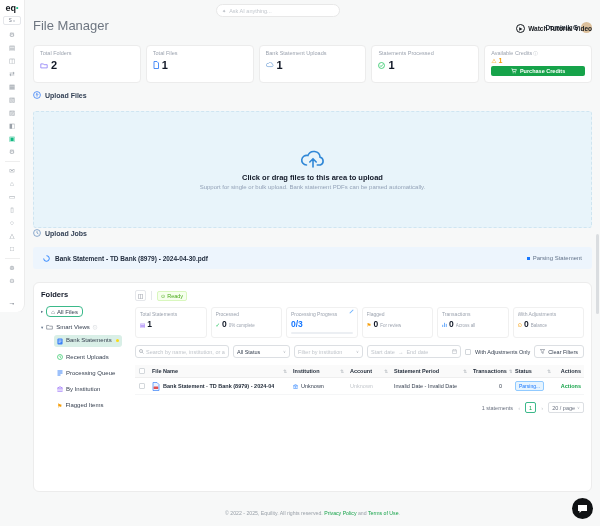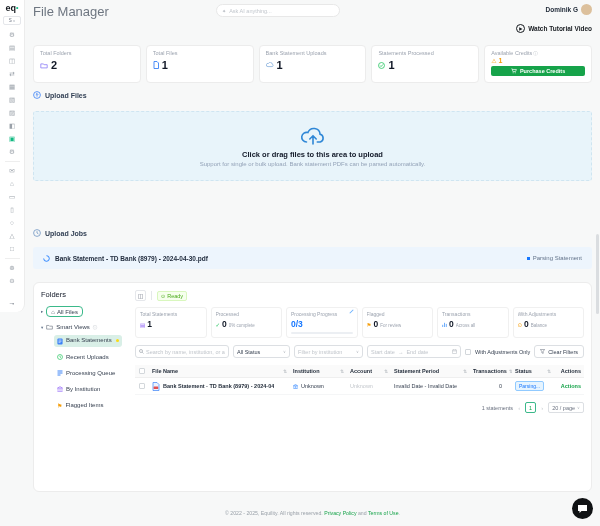--- a/index.html
+++ b/index.html
@@ -13,21 +13,21 @@
   .ws{margin-top:3px;width:18px;height:9px;border:1px solid #e5e7eb;border-radius:2px;font-size:4.5px;color:#6b7280;display:flex;align-items:center;justify-content:center;gap:1px;background:#fff}
   .ws .chev{font-size:3.5px;color:#9ca3af}
   .navcol{margin-top:5px;display:flex;flex-direction:column;align-items:center}
   .nic{width:11px;height:9px;margin-bottom:4px;font-size:6.5px;line-height:9px;text-align:center;color:#9aa1a9;cursor:pointer}
   .nic.active{color:#10b981}
   .nsep{width:15px;border-top:1px solid #eee;margin:1px 0 4px}
   .collapse{margin-top:auto;margin-bottom:6px;font-size:7px;color:#374151}
 
   
   main{position:absolute;left:25px;top:0;right:0;bottom:0}
-  .hrow{position:absolute;left:8px;right:8px;top:4px;height:20px;display:flex;align-items:flex-start}
+  .hrow{position:absolute;left:8px;right:8px;top:13px;height:20px;display:flex;align-items:flex-end}
   .pgtitle{font-size:13px;color:#6e7681;font-weight:500}
   .aisearch{position:absolute;left:44%;transform:translateX(-50%);top:4px;width:124px;height:13px;border:1px solid #e8e8e8;border-radius:7px;background:#fff;display:flex;align-items:center;padding:0 5px;gap:3px}
   .aisearch .spark{font-size:5px;color:#b7bcc3}
   .aisearch input{border:0;outline:0;width:100%;font-size:5.5px;font-family:inherit;color:#374151;background:transparent}
   .aisearch input::placeholder{color:#c2c7cd}
   .userbox{margin-left:auto;display:flex;align-items:center;gap:3px}
   .uname{font-size:6.5px;font-weight:bold;color:#1f2937}
   .avatar{width:11px;height:11px;border-radius:50%;background:#dcc09c}
   .tut{position:absolute;right:8px;top:24px;display:flex;align-items:center;gap:3px;font-size:6.5px;font-weight:bold;color:#15191e}
   .playic{width:9px;height:9px;border:1px solid #15191e;border-radius:50%;font-size:4px;display:flex;align-items:center;justify-content:center;color:#15191e}
@@ -39,34 +39,34 @@
   .sval{margin-top:3px;display:flex;align-items:center;gap:3px}
   .sval b{font-size:11px;color:#111827}
   .cval{margin-top:1px;display:flex;align-items:center;gap:2px;color:#f59e0b}
   .cval .warn{font-size:6px}
   .cval b{font-size:7px;color:#f59e0b}
   .pbtn{margin-top:2px;width:100%;height:10px;background:#16a34a;color:#fff;border:0;border-radius:2px;font-size:5.5px;font-weight:bold;display:flex;align-items:center;justify-content:center;gap:3px;font-family:inherit;cursor:pointer}
   .infoic{font-size:4.5px;color:#b7bcc3}
 
   
   .sechead{position:absolute;left:8px;display:flex;align-items:center;gap:4px;font-size:7px;font-weight:bold;color:#334155}
-  .dropzone{position:absolute;left:8px;right:8px;top:111px;height:70px;background:#e8f4fa;border:1px dashed #cfe5f1;border-radius:3px;display:flex;flex-direction:column;align-items:center;justify-content:center;text-align:center;cursor:pointer}
+  .dropzone{position:absolute;left:8px;right:8px;top:111px;height:117px;background:#e8f4fa;border:1px dashed #cfe5f1;border-radius:3px;display:flex;flex-direction:column;align-items:center;justify-content:center;text-align:center;cursor:pointer}
   .dz-title{font-size:7.5px;font-weight:bold;color:#111827;margin-top:5px}
   .dz-sub{font-size:6px;color:#94a3b8;margin-top:2px}
 
   
   .jobrow{position:absolute;left:8px;right:8px;top:247px;height:22px;background:#edf5fd;border-radius:3px;display:flex;align-items:center;padding:0 10px}
   .jobfile{font-size:6.5px;font-weight:bold;color:#1e293b;margin-left:5px}
   .jobstatus{margin-left:auto;display:flex;align-items:center;gap:3px;font-size:6px;color:#64748b}
   .jobdot{width:3px;height:3px;background:#1677ff}
 
   
   .fcard{position:absolute;left:8px;right:8px;top:282px;height:210px;background:#fff;border:1px solid #ececec;border-radius:6px;padding:7px;display:flex}
   .tree{width:88px;flex:none}
-  .tree-title{font-size:7.5px;font-weight:normal;color:#111827}
+  .tree-title{font-size:7.5px;font-weight:bold;color:#111827}
   .trow{display:flex;align-items:center;gap:3px;margin-top:7px;font-size:6px;color:#374151;cursor:pointer}
   .caret{font-size:4.5px;color:#64748b}
   .pill{border:1px solid #3bb98a;border-radius:4px;padding:1.5px 4px;display:flex;align-items:center;gap:2px;background:#fff}
   .homeic{font-size:6px;color:#4b5563}
   .kids{margin-left:13px;margin-top:2px}
   .kid{display:flex;align-items:flex-start;gap:3px;margin-top:5px;font-size:6px;color:#374151;line-height:1.2;position:relative;padding:2px 3px;border-radius:3px;max-width:68px;cursor:pointer}
   .kid.sel{background:#d9efe7}
   .ydot{position:absolute;right:3px;top:4px;width:3px;height:3px;border-radius:50%;background:#fadb14}
   .kic{flex:none;margin-top:.5px}
   .flagic{color:#f59e0b;font-size:6px}

